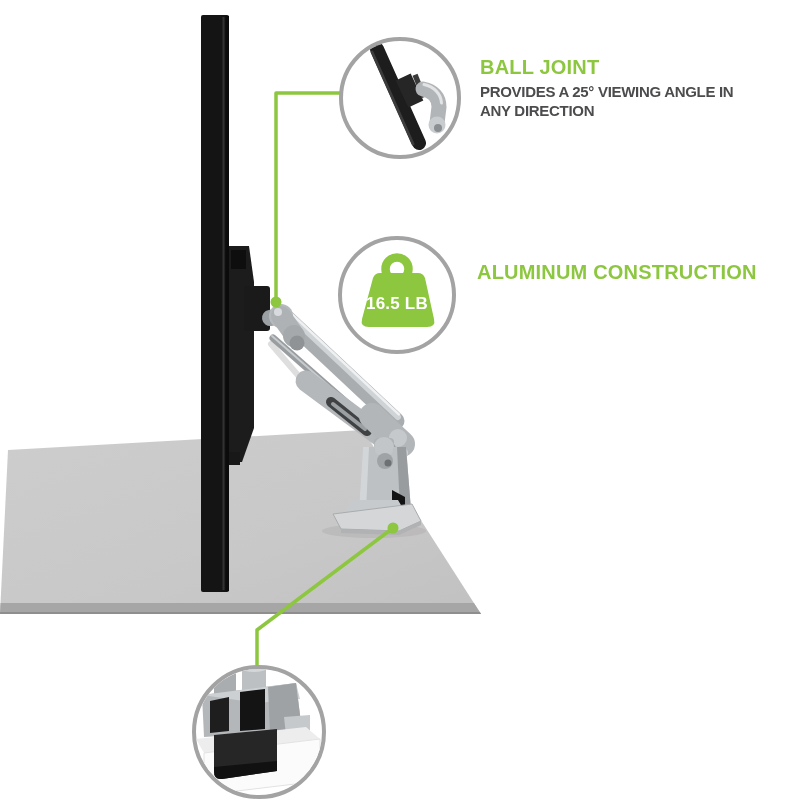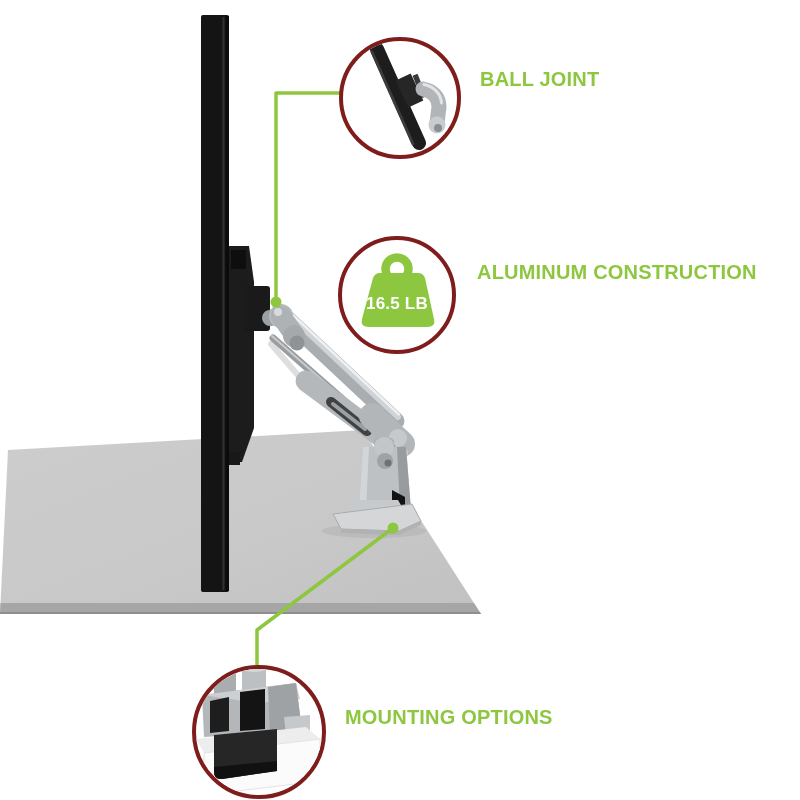--- a/index.html
+++ b/index.html
@@ -3,21 +3,21 @@
 <meta charset="utf-8">
 <style>
   html,body{margin:0;padding:0;}
   body{
     width:800px;height:800px;position:relative;background:#ffffff;
     font-family:"Liberation Sans", sans-serif;overflow:hidden;
   }
   #scene{position:absolute;left:0;top:0;z-index:1;}
   .callout-circle{
     position:absolute;z-index:3;box-sizing:border-box;
-    border:4px solid #7f1d1d;border-radius:50%;background:#ffffff;
+    border:4px solid #a3a3a3;border-radius:50%;background:#ffffff;
     overflow:hidden;
   }
   .callout-circle svg{display:block;}
   .badge-label{
     position:absolute;left:0;right:0;text-align:center;
     color:#ffffff;font-weight:bold;font-size:17px;letter-spacing:0.2px;
     z-index:2;
   }
   .text-block{position:absolute;z-index:3;}
   .callout-title{
@@ -129,22 +129,26 @@
       <line x1="59" y1="53" x2="74" y2="46" stroke="#262626" stroke-width="30" stroke-linecap="butt"></line>
       <line x1="74" y1="46" x2="79" y2="44" stroke="#3a3a3a" stroke-width="24" stroke-linecap="butt"></line>
       <path d="M 80,48 C 90,50 96,56 96,66 L 94,82" fill="none" stroke="#b2b5b8" stroke-width="15"></path>
       <path d="M 81,43.5 C 91,45.5 98,53 98.5,62" fill="none" stroke="#e2e4e5" stroke-width="3"></path>
       <circle cx="94" cy="84" r="8.5" fill="#c9ccce"></circle>
       <circle cx="95" cy="87" r="4" fill="#8b8f92"></circle>
     </g>
   </svg>
 </div>
 
-<div class="text-block" style="left:480px;top:55px;margin-top:12px;">
+<div class="text-block" style="left:480px;top:55px;">
   <div class="callout-title">BALL JOINT</div>
+  <div class="callout-desc">
+    <div class="desc-line">PROVIDES A 25° VIEWING ANGLE IN</div>
+    <div class="desc-line">ANY DIRECTION</div>
+  </div>
 </div>
 
 <div class="callout-circle" style="left:338px;top:236px;width:118px;height:118px;">
   <svg width="110" height="110" viewBox="0 0 110 110">
     <circle cx="55" cy="29" r="11.5" fill="none" stroke="#8dc63f" stroke-width="8.5"></circle>
     <path d="M 31,38 Q 33,33 38,33 L 76,33 Q 81,33 83,38 L 92,79
              Q 94,87 85,87 L 27,87 Q 18,87 20,79 Z" fill="#8dc63f"></path>
   </svg>
   <span class="badge-label" style="top:54px;">16.5 LB</span>
 </div>
@@ -173,14 +177,13 @@
 
     <polygon points="0,70 110,58 124,70 8,84" fill="#ededed"></polygon>
     <polygon points="8,84 124,70 124,112 8,126" fill="#fbfbfb" stroke="#e2e2e2" stroke-width="1"></polygon>
 
     <path d="M 18,66 L 81,60 L 81,102 L 26,110 Q 18,111 18,102 Z" fill="#262626"></path>
     <path d="M 18,98 L 81,92 L 81,102 L 26,110 Q 18,111 18,102 Z" fill="#111111"></path>
   </svg>
 </div>
 
 <div class="text-block" style="left:345px;top:705px;">
-  <div class="callout-title">MOUNTING OPTIONS</div>
 </div>
 
 </body></html>

